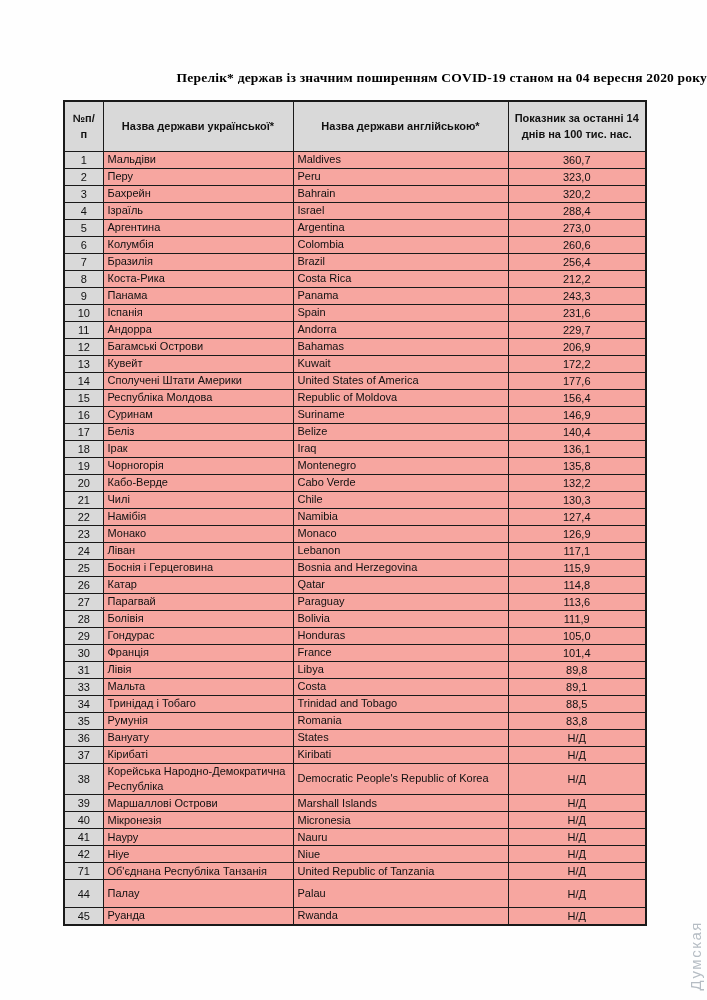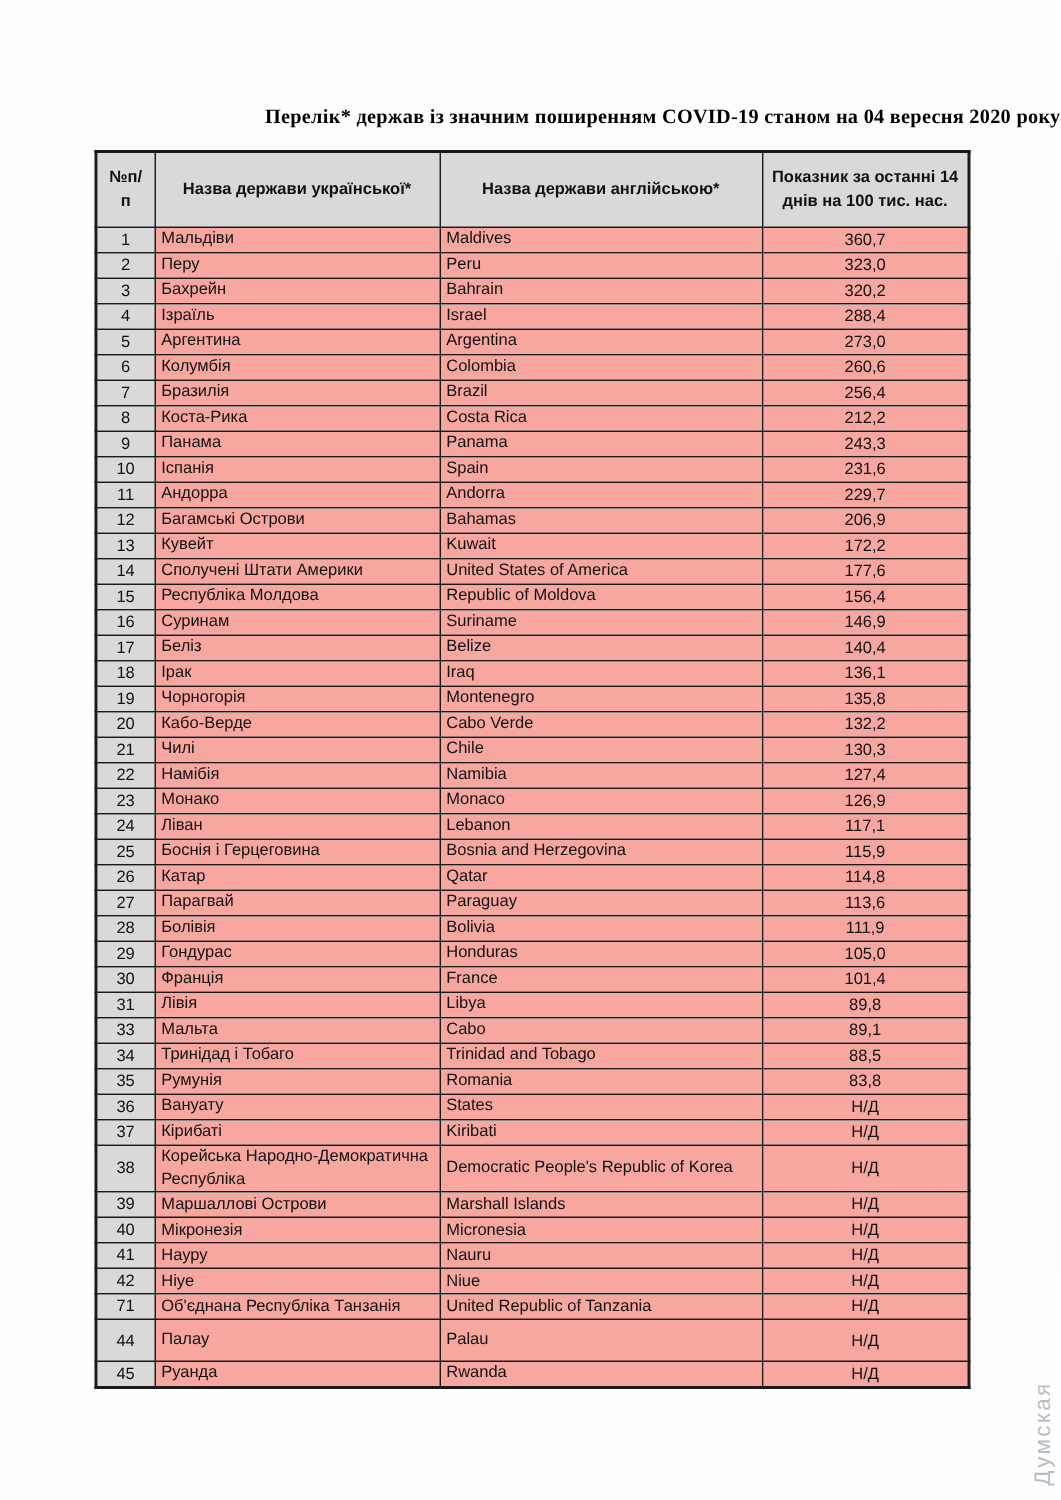--- a/index.html
+++ b/index.html
@@ -289,21 +289,21 @@
         </tr>
         <tr>
           <td class="num">31</td>
           <td class="ua">Лівія</td>
           <td class="en">Libya</td>
           <td class="val">89,8</td>
         </tr>
         <tr>
           <td class="num">33</td>
           <td class="ua">Мальта</td>
-          <td class="en">Cabo</td>
+          <td class="en">Costa</td>
           <td class="val">89,1</td>
         </tr>
         <tr>
           <td class="num">34</td>
           <td class="ua">Тринідад і Тобаго</td>
           <td class="en">Trinidad and Tobago</td>
           <td class="val">88,5</td>
         </tr>
         <tr>
           <td class="num">35</td>

